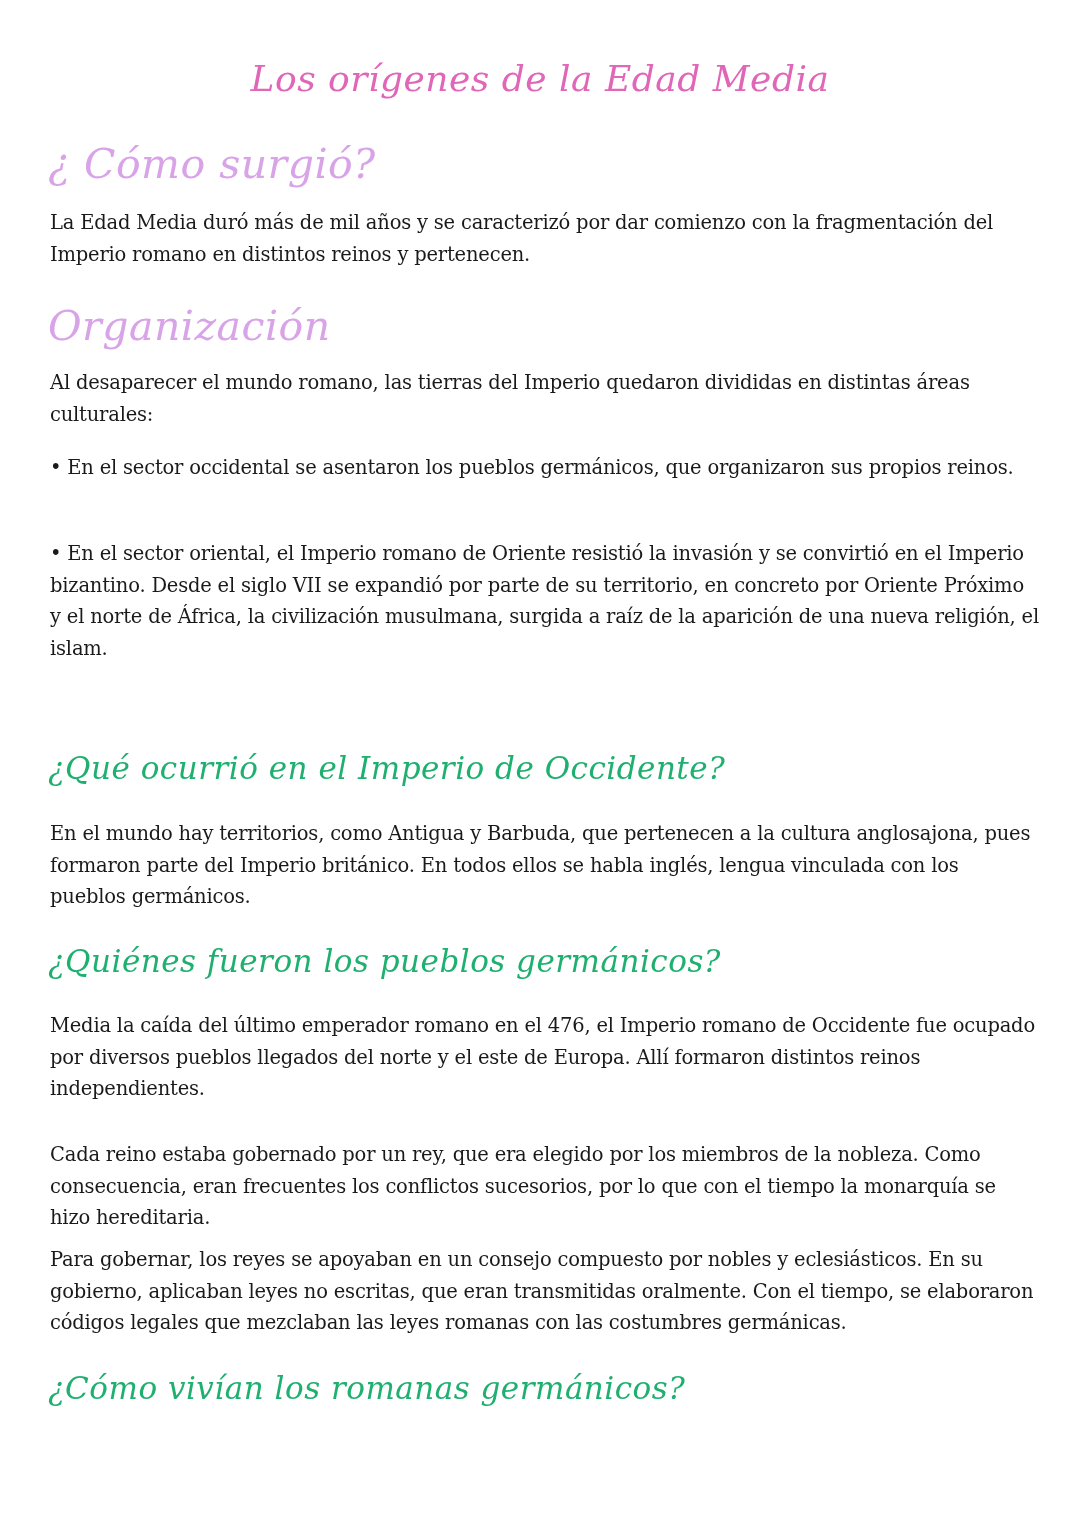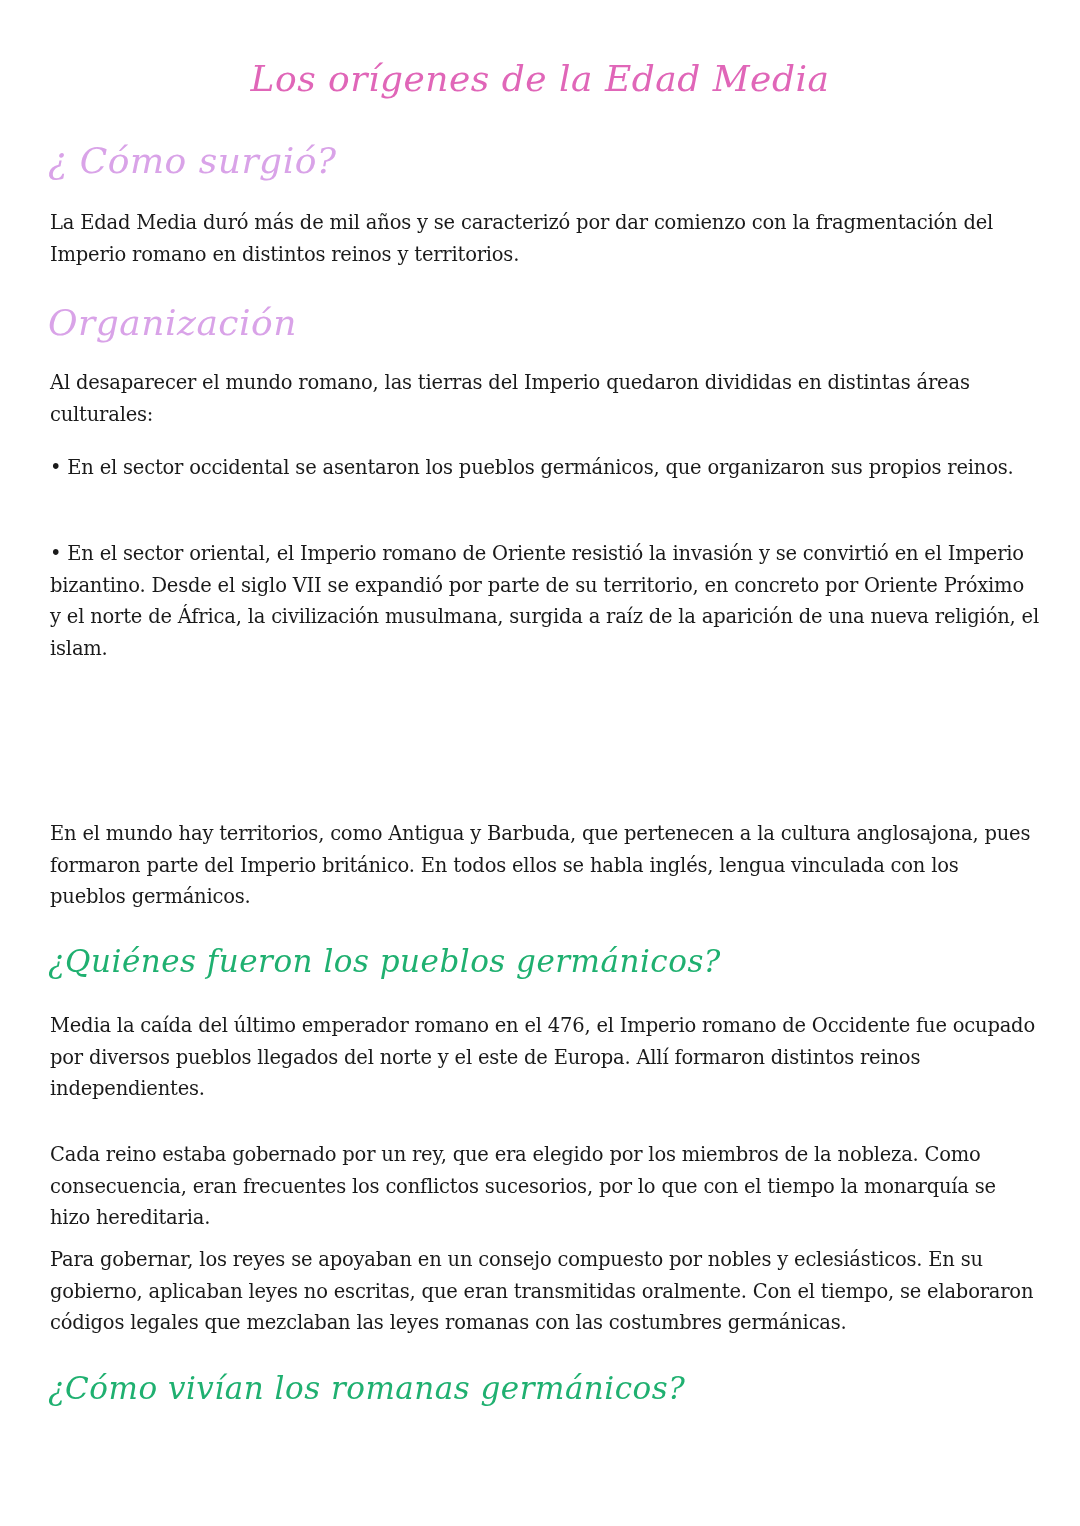--- a/index.html
+++ b/index.html
@@ -8,21 +8,21 @@
     .script {
       font-family: "DejaVu Serif", serif;
       font-style: italic;
       font-weight: normal;
       position: absolute;
       margin: 0;
       white-space: nowrap;
       letter-spacing: 0.5px;
     }
     .title { top: 58px; left: 0; width: 1080px; text-align: center; font-size: 36px; color: #e066b8; }
-    .h-lilac { font-size: 36px; color: #d9a3e8; left: 48px; }
+    .h-lilac { font-size: 41px; color: #d9a3e8; left: 48px; }
     .h-green { font-size: 31px; color: #1fb070; left: 48px; }
     p.body {
       position: absolute;
       left: 50px;
       width: 990px;
       margin: 0;
       font-family: "DejaVu Serif", serif;
       font-size: 19.5px;
       line-height: 31.5px;
       color: #1a1a1a;
@@ -30,27 +30,28 @@
     }
   </style>
 </head>
 <body>
 
 <div class="page">
 
   <h1 class="script title">Los orígenes de la Edad Media</h1>
 
   <h2 class="script h-lilac" style="top:140px;">¿ Cómo surgió?</h2>
-  <p class="body" style="top:207px;">La Edad Media duró más de mil años y se caracterizó por dar comienzo con la fragmentación del Imperio romano en distintos reinos y territorios.</p>
+  <p class="body" style="top:207px;">La Edad Media duró más de mil años y se caracterizó por dar comienzo con la fragmentación del Imperio romano en distintos reinos y pertenecen.</p>
 
   <h2 class="script h-lilac" style="top:302px;">Organización</h2>
   <p class="body" style="top:452px;">• En el sector occidental se asentaron los pueblos germánicos, que organizaron sus propios reinos.</p>
   <p class="body" style="top:367px;">Al desaparecer el mundo romano, las tierras del Imperio quedaron divididas en distintas áreas culturales:</p>
   <p class="body" style="top:538px;">• En el sector oriental, el Imperio romano de Oriente resistió la invasión y se convirtió en el Imperio bizantino. Desde el siglo VII se expandió por parte de su territorio, en concreto por Oriente Próximo y el norte de África, la civilización musulmana, surgida a raíz de la aparición de una nueva religión, el islam.</p>
 
+  <h2 class="script h-green" style="top:750px;">¿Qué ocurrió en el Imperio de Occidente?</h2>
   <p class="body" style="top:818px;">En el mundo hay territorios, como Antigua y Barbuda, que pertenecen a la cultura anglosajona, pues formaron parte del Imperio británico. En todos ellos se habla inglés, lengua vinculada con los pueblos germánicos.</p>
 
   <h2 class="script h-green" style="top:943px;">¿Quiénes fueron los pueblos germánicos?</h2>
   <p class="body" style="top:1010px;">Media la caída del último emperador romano en el 476, el Imperio romano de Occidente fue ocupado por diversos pueblos llegados del norte y el este de Europa. Allí formaron distintos reinos independientes.</p>
   <p class="body" style="top:1127px;margin-top:12px;">Cada reino estaba gobernado por un rey, que era elegido por los miembros de la nobleza. Como consecuencia, eran frecuentes los conflictos sucesorios, por lo que con el tiempo la monarquía se hizo hereditaria.</p>
   <p class="body" style="top:1244px;">Para gobernar, los reyes se apoyaban en un consejo compuesto por nobles y eclesiásticos. En su gobierno, aplicaban leyes no escritas, que eran transmitidas oralmente. Con el tiempo, se elaboraron códigos legales que mezclaban las leyes romanas con las costumbres germánicas.</p>
 
   <h2 class="script h-green" style="top:1370px;">¿Cómo vivían los romanas germánicos?</h2>
 
 </div>

